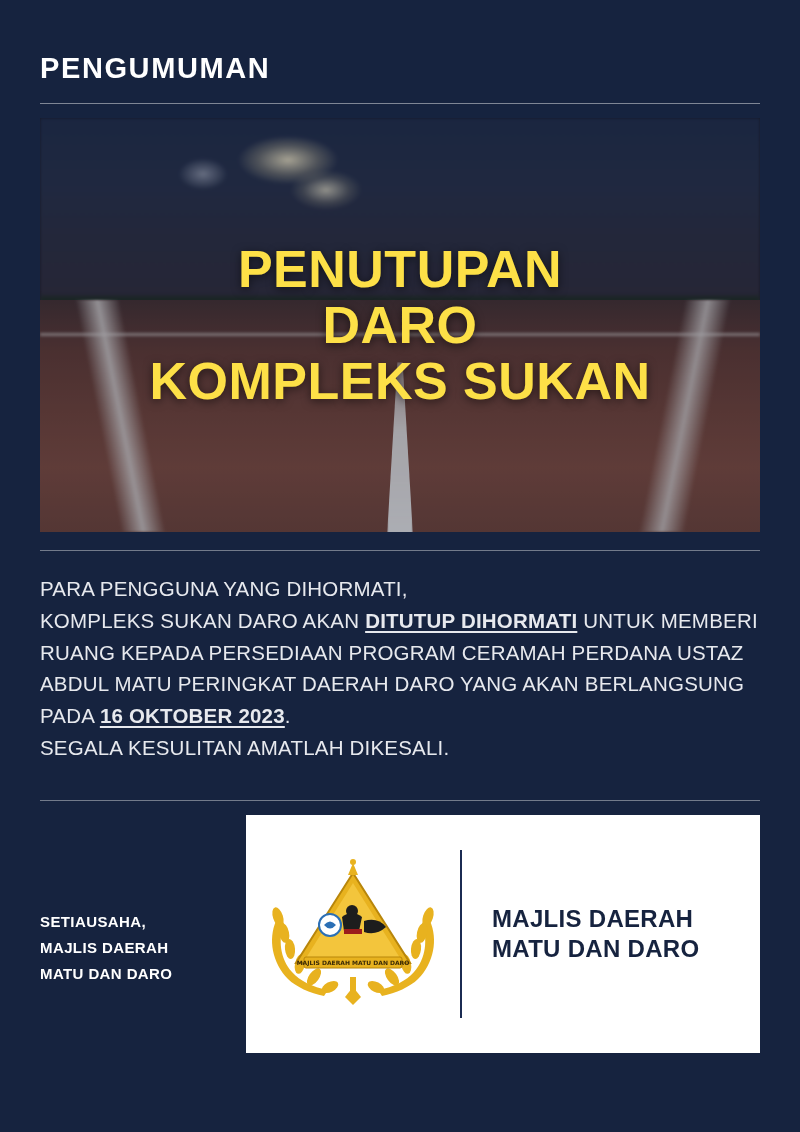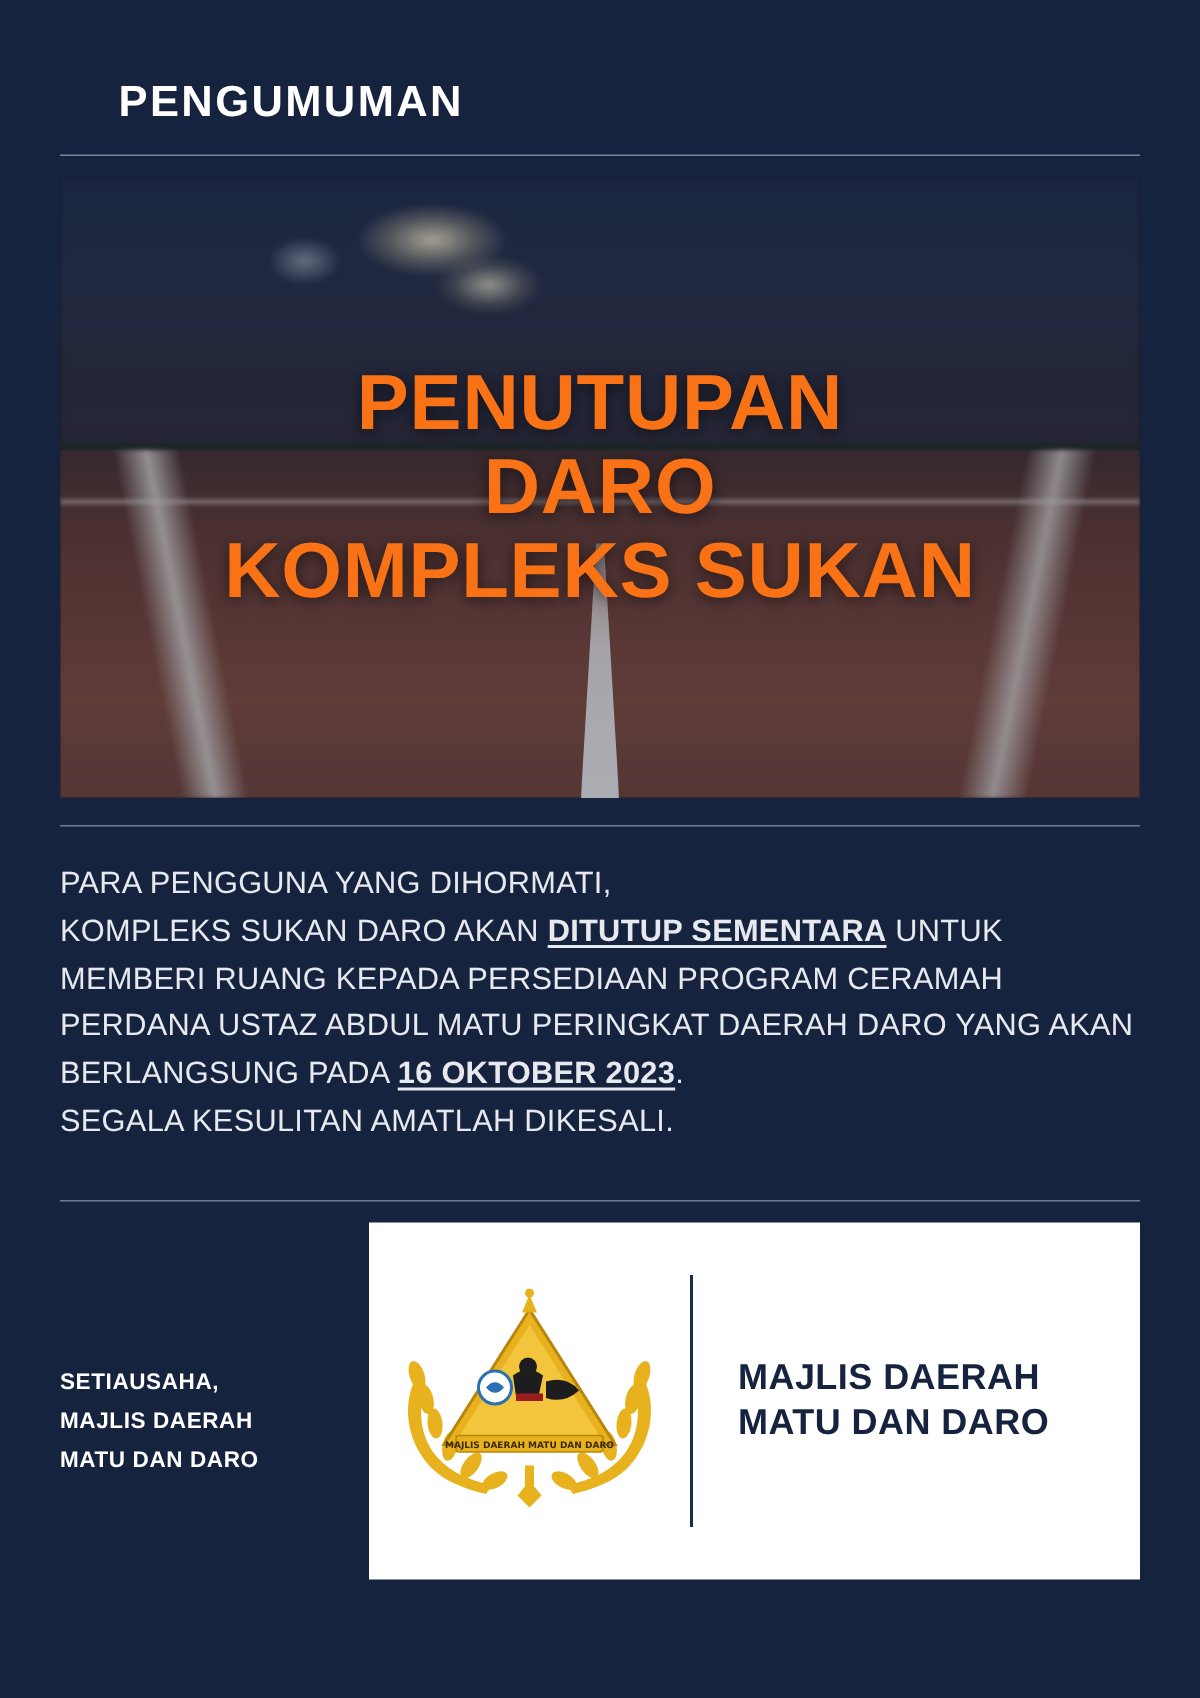--- a/index.html
+++ b/index.html
@@ -22,21 +22,20 @@
     padding: 0 40px;
   }
 
   
   .header-title {
     padding-top: 52px;
     font-size: 29px;
     font-weight: bold;
     letter-spacing: 1.6px;
     color: #ffffff;
-    margin-left: 39px;
   }
   .rule {
     height: 1px;
     background: rgba(255,255,255,0.45);
     margin-top: 18px;
   }
 
   
   .hero {
     position: relative;
@@ -133,21 +132,21 @@
     inset: 0;
     display: flex;
     flex-direction: column;
     align-items: center;
     justify-content: center;
     text-align: center;
     line-height: 1.08;
     font-weight: bold;
     font-size: 52px;
     letter-spacing: 0.5px;
-    color: #f97316;
+    color: #fde047;
     text-shadow: 0 2px 10px rgba(0,0,0,0.55);
   }
   .hero-text span { display: block; }
 
   
   .date-line {
     margin-top: 22px;
     font-size: 21px;
     font-weight: bold;
     letter-spacing: 0.6px;
@@ -254,21 +253,21 @@
       <span>PENUTUPAN</span>
       <span>DARO</span>
       <span>KOMPLEKS SUKAN</span>
     </div>
   </div>
 
   <div class="rule2"></div>
 
   <div class="body-text">
     <div>PARA PENGGUNA YANG DIHORMATI,</div>
-    <div><span>KOMPLEKS SUKAN DARO AKAN </span><span class="u">DITUTUP SEMENTARA</span><span> UNTUK MEMBERI RUANG KEPADA PERSEDIAAN PROGRAM CERAMAH PERDANA USTAZ ABDUL MATU PERINGKAT DAERAH DARO YANG AKAN BERLANGSUNG PADA </span><span class="u">16 OKTOBER 2023</span><span>.</span></div>
+    <div><span>KOMPLEKS SUKAN DARO AKAN </span><span class="u">DITUTUP DIHORMATI</span><span> UNTUK MEMBERI RUANG KEPADA PERSEDIAAN PROGRAM CERAMAH PERDANA USTAZ ABDUL MATU PERINGKAT DAERAH DARO YANG AKAN BERLANGSUNG PADA </span><span class="u">16 OKTOBER 2023</span><span>.</span></div>
     <div>SEGALA KESULITAN AMATLAH DIKESALI.</div>
   </div>
 
   <div class="rule3"></div>
 
   <div class="footer">
     <div class="signoff">
       <div>SETIAUSAHA,</div>
       <div>MAJLIS DAERAH</div>
       <div>MATU DAN DARO</div>

